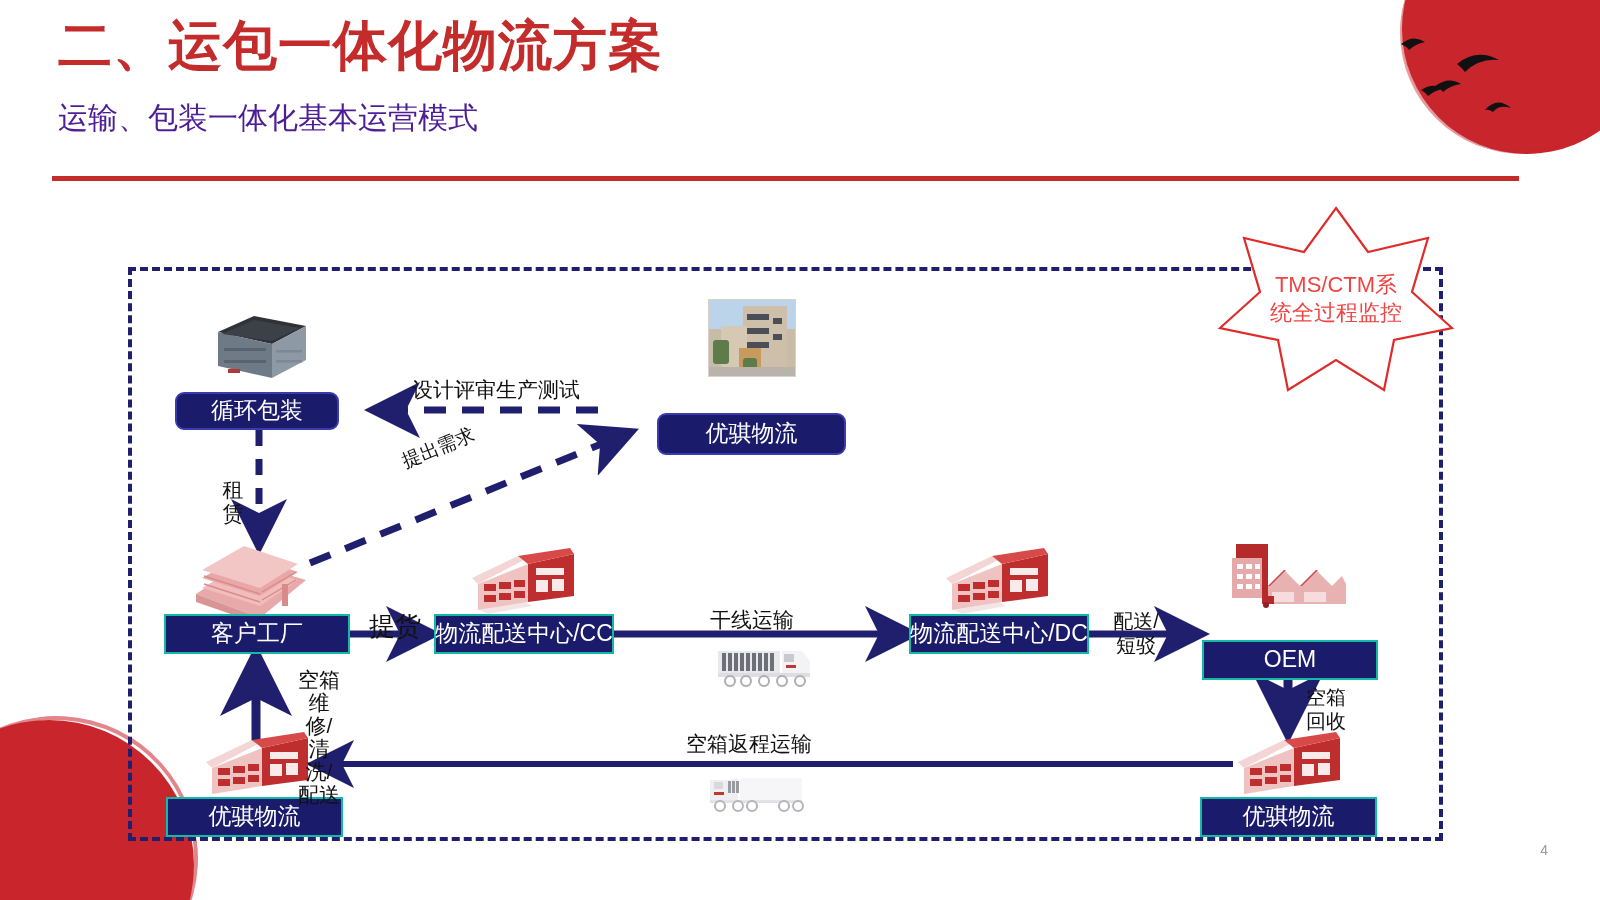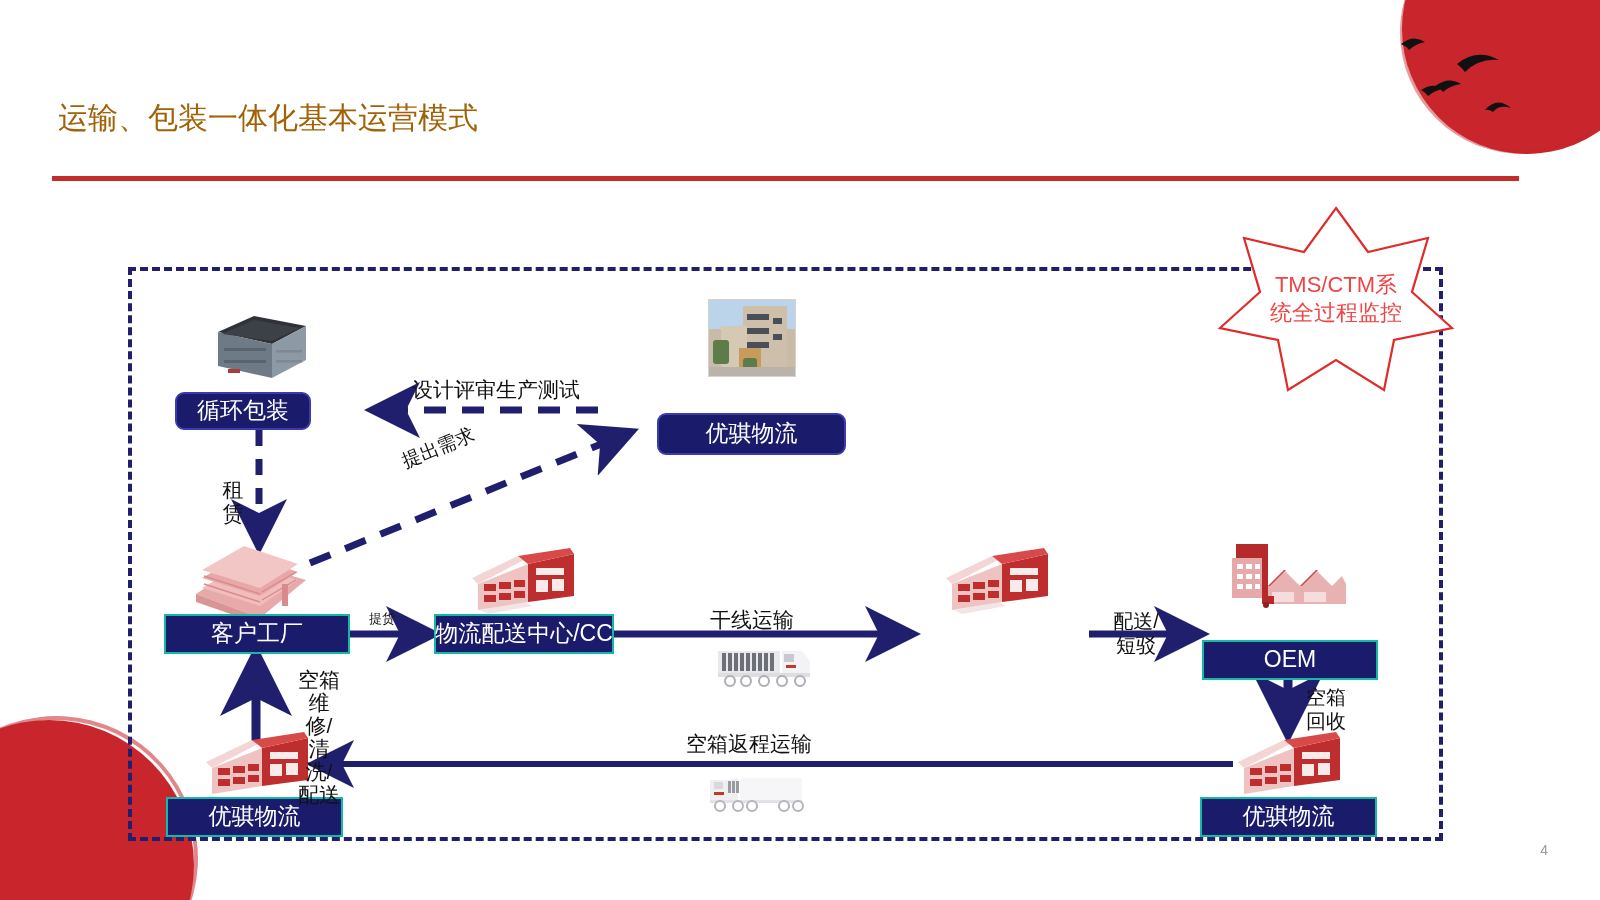--- a/index.html
+++ b/index.html
@@ -12,21 +12,21 @@
   .slide{position:absolute;inset:0;background:#fff;overflow:hidden;}
 
   
   .title{
     position:absolute;left:58px;top:16px;
     font-size:54px;font-weight:bold;color:#c42b2b;
     letter-spacing:1px;white-space:nowrap;line-height:1.1;
   }
   .subtitle{
     position:absolute;left:58px;top:100px;
-    font-size:30px;color:#a16207;white-space:nowrap;line-height:1.2;
+    font-size:30px;color:#4c1d95;white-space:nowrap;line-height:1.2;
   }
   .header-rule{
     position:absolute;left:52px;top:176px;width:1467px;height:5px;
     background:#c42b2b;
   }
 
   
   .deco-tr{
     position:absolute;right:-52px;top:-96px;width:250px;height:250px;
     border-radius:50%;background:#c8252c;
@@ -118,20 +118,21 @@
   <div class="bird" style="left:1399px;top:26px;">
     <svg width="120" height="90" viewBox="0 0 120 90">
       <path d="M2 18 Q14 8 26 16 Q18 17 10 24 Q7 20 2 18Z" fill="#111"></path>
       <path d="M36 60 Q50 50 62 58 Q52 59 44 66 Q41 62 36 60Z" fill="#111"></path>
       <path d="M22 64 Q34 56 45 63 Q36 64 29 70 Q26 66 22 64Z" fill="#111"></path>
       <path d="M58 38 Q78 22 100 34 Q80 32 66 46 Q62 41 58 38Z" fill="#111"></path>
       <path d="M86 84 Q98 70 112 82 Q100 78 94 86 Q90 83 86 84Z" fill="#111"></path>
     </svg>
   </div>
 
+  <div class="title">二、运包一体化物流方案</div>
   <div class="subtitle">运输、包装一体化基本运营模式</div>
   <div class="header-rule"></div>
 
   <div class="boundary"></div>
 
   <svg class="conn" viewBox="0 0 1600 900">
     <defs>
       <marker id="ah" markerWidth="7" markerHeight="7" refX="5.2" refY="3.5" orient="auto">
         <path d="M0,0 L7,3.5 L0,7 L1.8,3.5 Z" fill="#1f1f6e"></path>
       </marker>
@@ -369,56 +370,59 @@
       <g fill="#fff" stroke="#b4b4ba" stroke-width="2">
         <circle cx="14" cy="36" r="5"></circle>
           <circle cx="32" cy="36" r="5"></circle>
         <circle cx="46" cy="36" r="5"></circle>
           <circle cx="78" cy="36" r="5"></circle>
           <circle cx="92" cy="36" r="5"></circle>
       </g>
     </svg>
   </div>
 
-  <div class="node rounded" style="left:175px;top:392px;width:136px;height:38px;">
+  <div class="node rounded" style="left:175px;top:392px;width:164px;height:38px;">
     <span>循环包装</span>
   </div>
 
   <div class="node rounded" style="left:657px;top:413px;width:189px;height:42px;">
     <span>优骐物流</span>
   </div>
 
   <div class="node" style="left:164px;top:614px;width:186px;height:40px;">
     <span>客户工厂</span>
   </div>
 
   <div class="node" style="left:434px;top:614px;width:180px;height:40px;">
     <span>物流配送中心/CC</span>
   </div>
 
+  <div class="node" style="left:909px;top:614px;width:180px;height:40px;">
+    <span>物流配送中心/DC</span>
+  </div>
 
   <div class="node" style="left:1202px;top:614px;width:176px;height:40px;margin-top:26px;">
     <span>OEM</span>
   </div>
 
   <div class="node" style="left:166px;top:797px;width:177px;height:40px;">
     <span>优骐物流</span>
   </div>
 
   <div class="node" style="left:1200px;top:797px;width:177px;height:40px;">
     <span>优骐物流</span>
   </div>
 
   <div class="lbl multi" style="left:398px;top:378px;width:172px;margin-left:12px;">设计评审生产测试</div>
 
   <div class="lbl" style="left:399px;top:452px;transform:rotate(-22deg);transform-origin:left top;font-size:19px;">提出需求</div>
 
   <div class="lbl multi" style="left:220px;top:478px;width:26px;line-height:1.16;">租赁</div>
 
-  <div class="lbl" style="left:369px;top:612px;font-size:13px;">提货</div>
+  <div class="lbl" style="left:369px;top:612px;font-size:26px;">提货</div>
 
   <div class="lbl" style="left:710px;top:608px;text-align:right;">干线运输</div>
 
   <div class="lbl multi" style="left:1106px;top:610px;width:60px;line-height:1.18;font-size:20px;">配送/短驳</div>
 
   <div class="lbl multi" style="left:296px;top:668px;width:46px;line-height:1.1;font-size:21px;">空箱维修/清洗/配送</div>
 
   <div class="lbl multi" style="left:1298px;top:686px;width:56px;line-height:1.18;font-size:20px;">空箱回收</div>
 
   <div class="lbl" style="left:686px;top:732px;">空箱返程运输</div>

